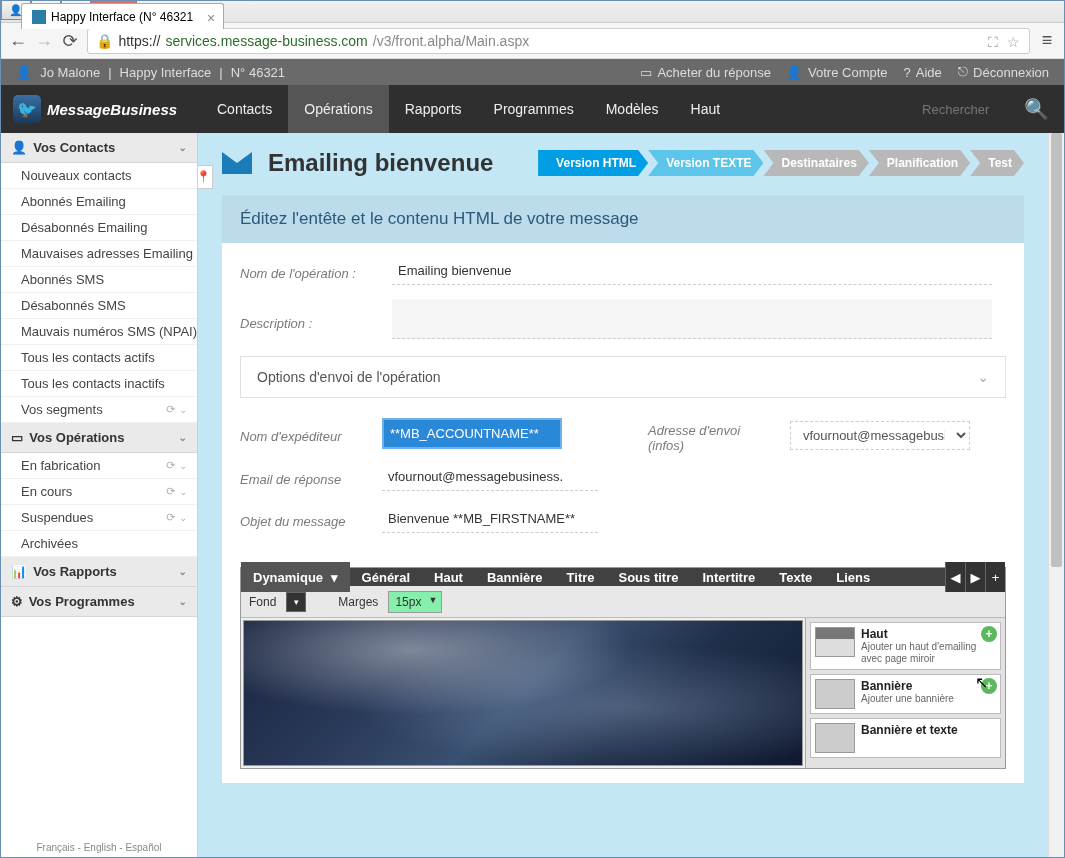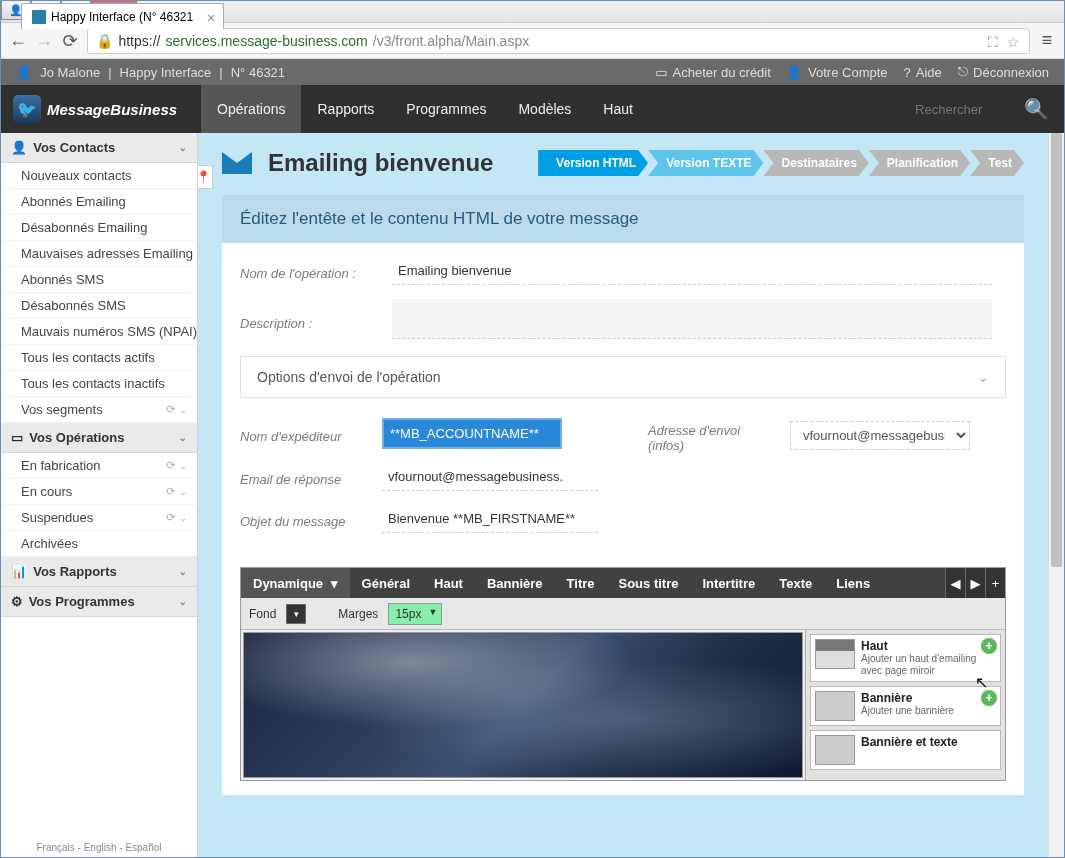--- a/index.html
+++ b/index.html
@@ -21,21 +21,21 @@
 .urlicon{width:14px;height:14px;color:#999}
 .content{flex:1;display:flex;flex-direction:column;overflow:hidden}
 .topbar{height:26px;background:#6a6a6a;color:#ddd;display:flex;align-items:center;padding:0 15px;font-size:13px}
 .topbar .left{flex:1;display:flex;align-items:center;gap:8px}
 .topbar a{color:#ddd;text-decoration:none;margin-left:16px;display:flex;align-items:center;gap:5px}
 .mainbar{height:48px;background:#2f2f2f;display:flex;align-items:center}
 .logo{width:200px;padding:0 12px;display:flex;align-items:center;gap:6px;color:#fff;font-weight:bold;font-size:15px}
 .logo-icon{width:28px;height:28px;background:linear-gradient(#3a6fa5,#1c3a5a);border-radius:5px;display:flex;align-items:center;justify-content:center;font-size:16px}
 .mainnav a{color:#eee;padding:0 16px;height:48px;display:flex;align-items:center;font-size:14px;text-decoration:none}
 .mainnav a.active{background:#555}
-.search{margin-left:auto;display:flex;align-items:center;padding:0 15px;color:#888;gap:9px}
+.search{margin-left:auto;display:flex;align-items:center;padding:0 15px;color:#888;gap:2px}
 .search input{background:transparent;border:none;color:#aaa;font-size:13px;width:100px}
 .search-icon{color:#fff;font-size:20px}
 .body{flex:1;display:flex;overflow:hidden}
 .sidebar{width:197px;background:#fff;border-right:1px solid #d0d0d0;overflow:hidden}
 .sb-head{background:#eaeaea;padding:7px 10px;font-weight:bold;font-size:13px;color:#333;border-bottom:1px solid #d5d5d5;display:flex;align-items:center;gap:6px}
 .sb-head .chev{margin-left:auto;color:#888;font-size:10px}
 .sb-item{padding:5px 10px 5px 20px;font-size:13px;color:#444;border-bottom:1px solid #f0f0f0;display:flex;align-items:center;white-space:nowrap;overflow:hidden}
 .sb-item .refresh{margin-left:auto;color:#aaa;font-size:11px}
 .sb-item .chev{color:#aaa;font-size:9px;margin-left:4px}
 .footer-sb{font-size:10px;color:#888;padding:4px;text-align:center;line-height:1.3}
@@ -63,21 +63,21 @@
 .field textarea{height:40px;resize:none;background:#f5f5f5}
 .field input.highlight{background:#2a88d8;color:#fff;border:2px solid #70b0e8;width:180px}
 .sel{border:1px dashed #ccc;padding:5px 8px;font-size:13px;color:#555;background:#fff;width:180px}
 .accordion{border:1px solid #e0e0e0;padding:12px 16px;font-size:14px;color:#555;display:flex;align-items:center;margin:8px 0 20px}
 .accordion .chev{margin-left:auto;color:#aaa}
 .row2{display:flex;gap:50px}
 .row2 .col{flex:1}
 .row2 .row label{width:130px}
 .row2 .row .field{flex:1}
 .editor{margin-top:20px;border:1px solid #999}
-.ed-tabs{background:#414141;display:flex;align-items:center;height:30px;color:#fff;position:relative}
+.ed-tabs{background:#414141;display:flex;align-items:center;height:18px;color:#fff;position:relative}
 .ed-tab{padding:0 12px;height:30px;display:flex;align-items:center;font-size:13px;font-weight:bold}
 .ed-tab.dyn{background:#555;gap:8px}
 .ed-tab-controls{margin-left:auto;display:flex;align-items:center;height:30px;background:#333}
 .ed-btn{width:20px;height:30px;display:flex;align-items:center;justify-content:center;color:#fff;font-size:13px;border-left:1px solid #666}
 .ed-sub{background:#e8e8e8;height:32px;display:flex;align-items:center;padding:0 8px;gap:10px;font-size:12px;color:#333;border-bottom:1px solid #bbb}
 .sq{width:20px;height:20px;background:#333;border:1px solid #666;display:flex;align-items:center;justify-content:center;color:#fff;font-size:9px}
 .selbox{border:1px solid #999;padding:3px 20px 3px 6px;background:#86efac;position:relative;font-size:12px}
 .selbox::after{content:"▼";position:absolute;right:4px;top:3px;font-size:9px}
 .ed-body{display:flex;height:150px;background:#efefef}
 .preview{flex:1;background:linear-gradient(135deg,#1a2540 0%,#2a3a5a 30%,#3a5070 50%,#20304a 70%,#0f1830 100%);position:relative;overflow:hidden;border:1px solid #999;margin:2px}
@@ -132,21 +132,21 @@
       <div class="left">
         <span>👤</span>
         <span>Jo Malone</span>
         <span>|</span>
         <span>Happy Interface</span>
         <span>|</span>
         <span>N° 46321</span>
       </div>
       <a href="#">
           <span>▭</span>
-          <span>Acheter du crédit</span>
+          <span>Acheter du réponse</span>
         </a>
       <a href="#">
           <span>👤</span>
           <span>Votre Compte</span>
         </a>
       <a href="#">
           <span>?</span>
           <span>Aide</span>
         </a>
       <a href="#">
@@ -154,20 +154,21 @@
           <span>Déconnexion</span>
         </a>
     </div>
 
     <div class="mainbar">
       <div class="logo">
         <span class="logo-icon">🐦</span>
         <span style="font-style:italic">MessageBusiness</span>
       </div>
       <div class="mainnav" style="display:flex">
+        <a href="#">Contacts</a>
         <a href="#" class="active">Opérations</a>
         <a href="#">Rapports</a>
         <a href="#">Programmes</a>
         <a href="#">Modèles</a>
         <a href="#">Haut</a>
       </div>
       <div class="search">
         <input placeholder="Rechercher" style="">
         <span class="search-icon">🔍</span>
       </div>

